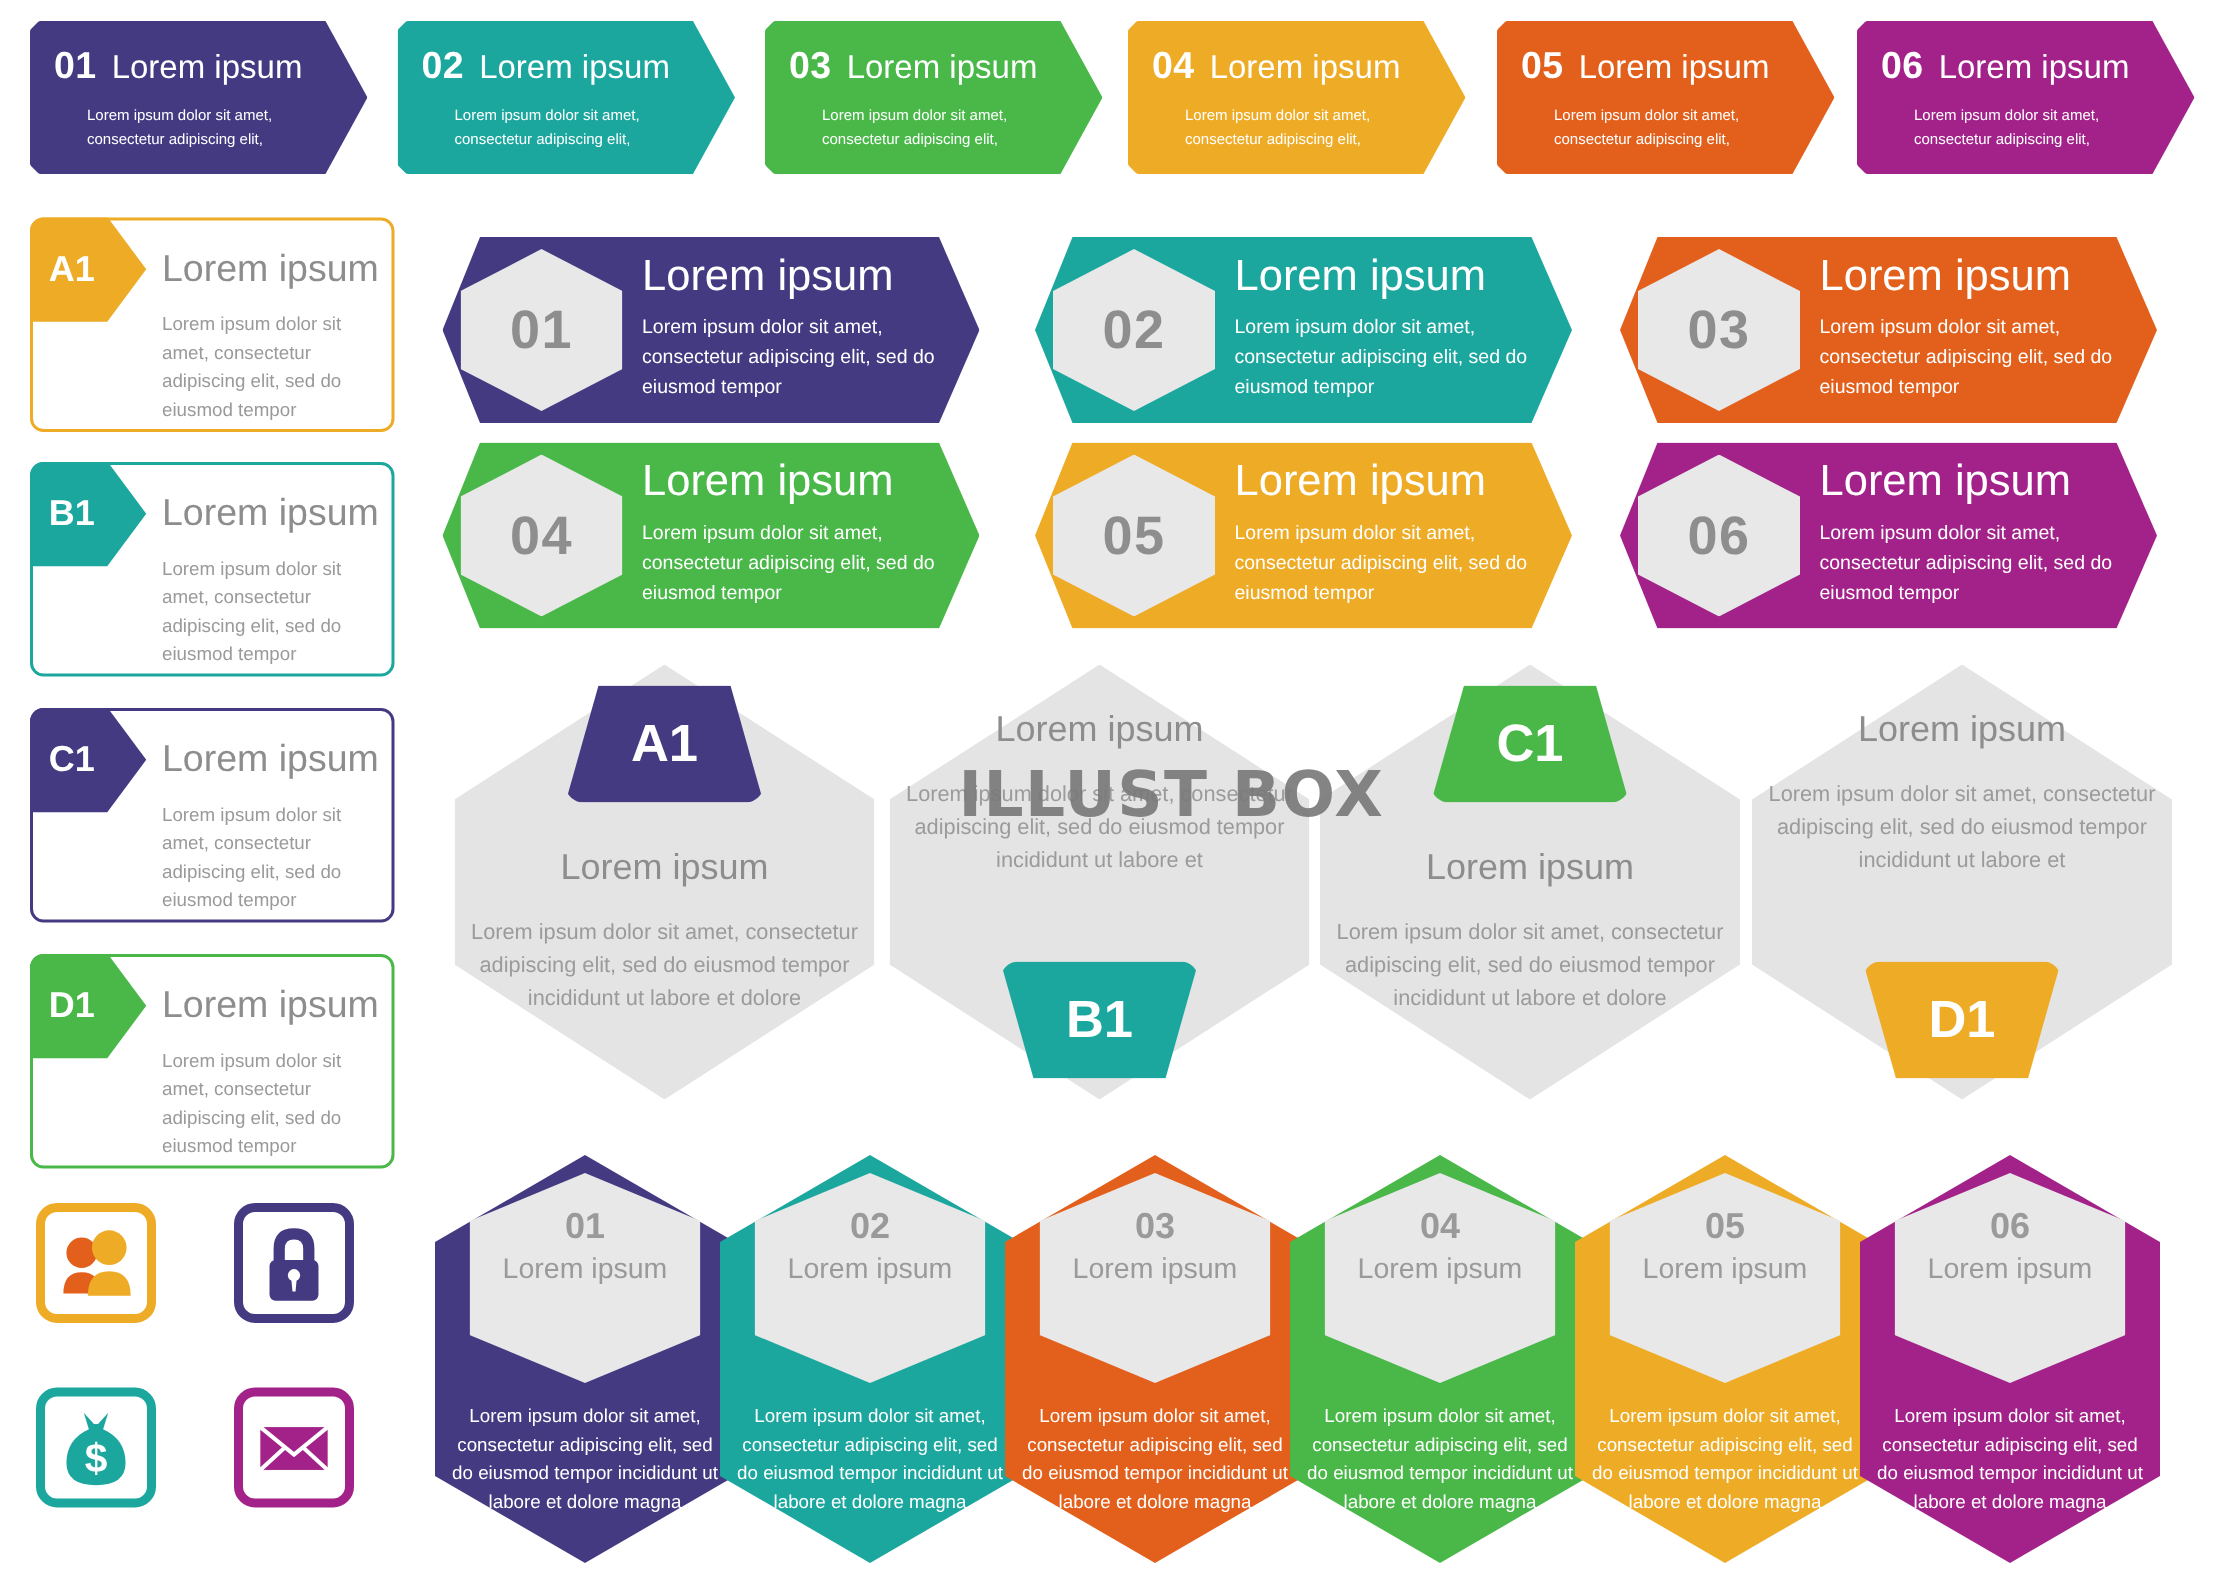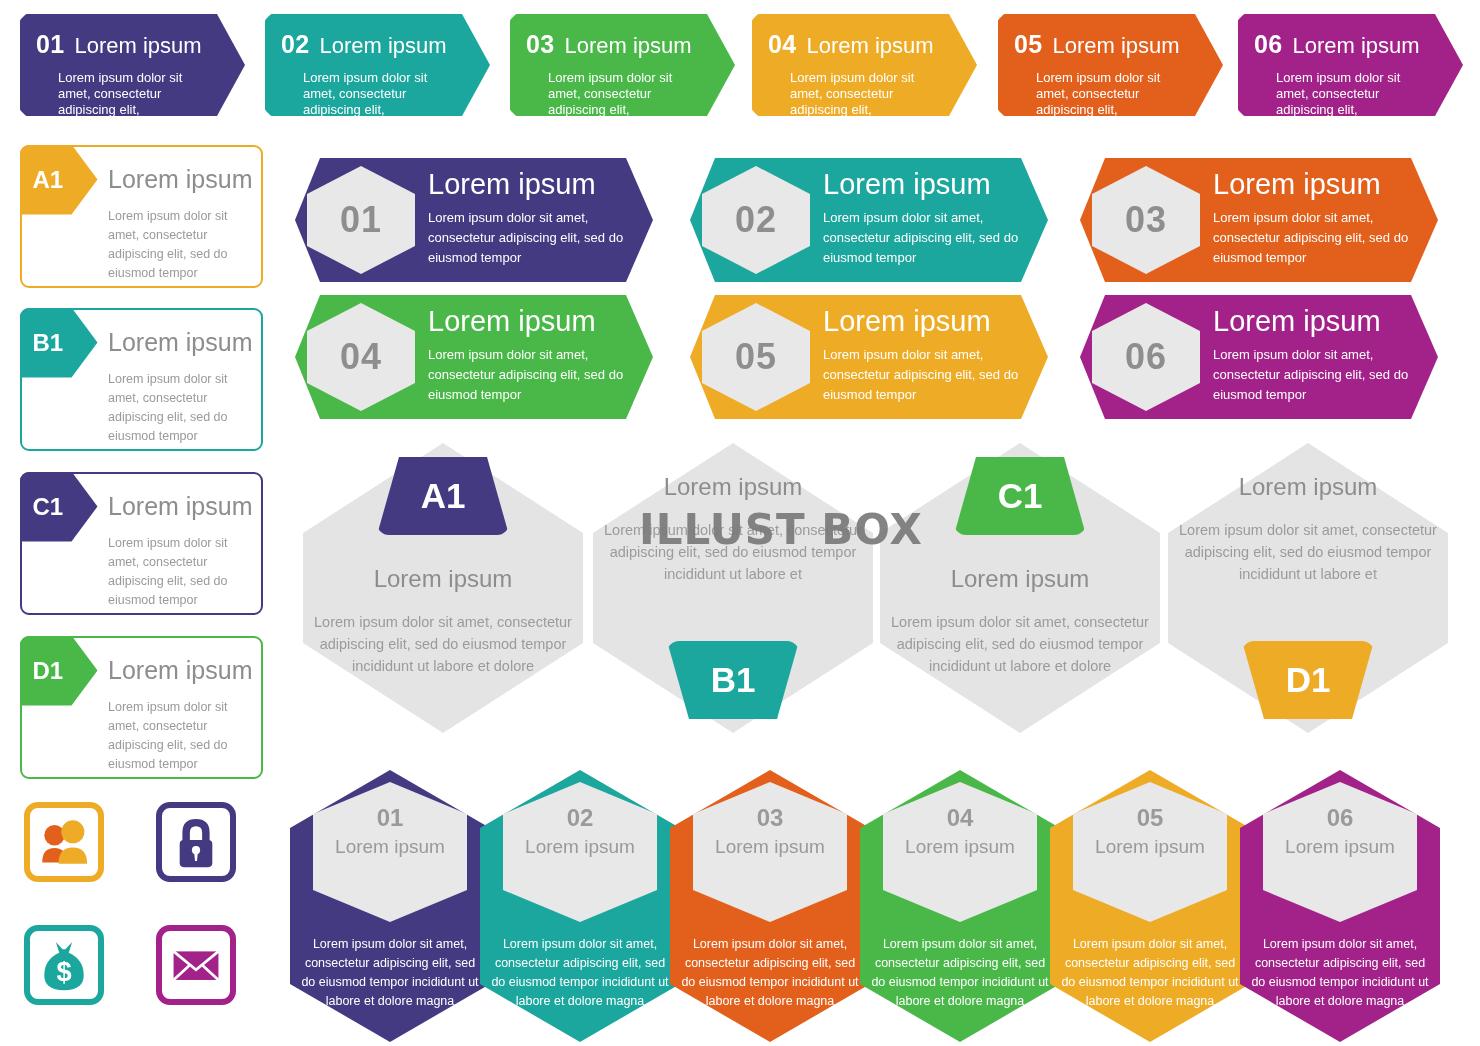--- a/index.html
+++ b/index.html
@@ -22,21 +22,21 @@
   }
   .arrowbar .hd{
     position:absolute;left:0;top:17px;width:197px;
     color:#ffffff;font-size:22px;line-height:26px;
     padding-left:16px;box-sizing:border-box;white-space:nowrap;
   }
   .arrowbar .hd b{font-size:25px;font-weight:bold;letter-spacing:.3px;}
   .arrowbar .hd span{font-weight:normal;margin-left:10px;}
   .arrowbar .bd{
     position:absolute;left:0;top:56px;width:197px;
-    color:#ffffff;font-size:13px;line-height:16px;
+    color:#ffffff;font-size:10px;line-height:16px;
     padding-left:38px;box-sizing:border-box;
   }
 
   
   .lcard{
     position:absolute;left:20px;width:243px;height:143px;
     border:2.5px solid #ccc;border-radius:9px;background:#fff;box-sizing:border-box;
   }
   .lcard .tag{
     position:absolute;left:-2.5px;top:-2.5px;width:78px;height:70px;

